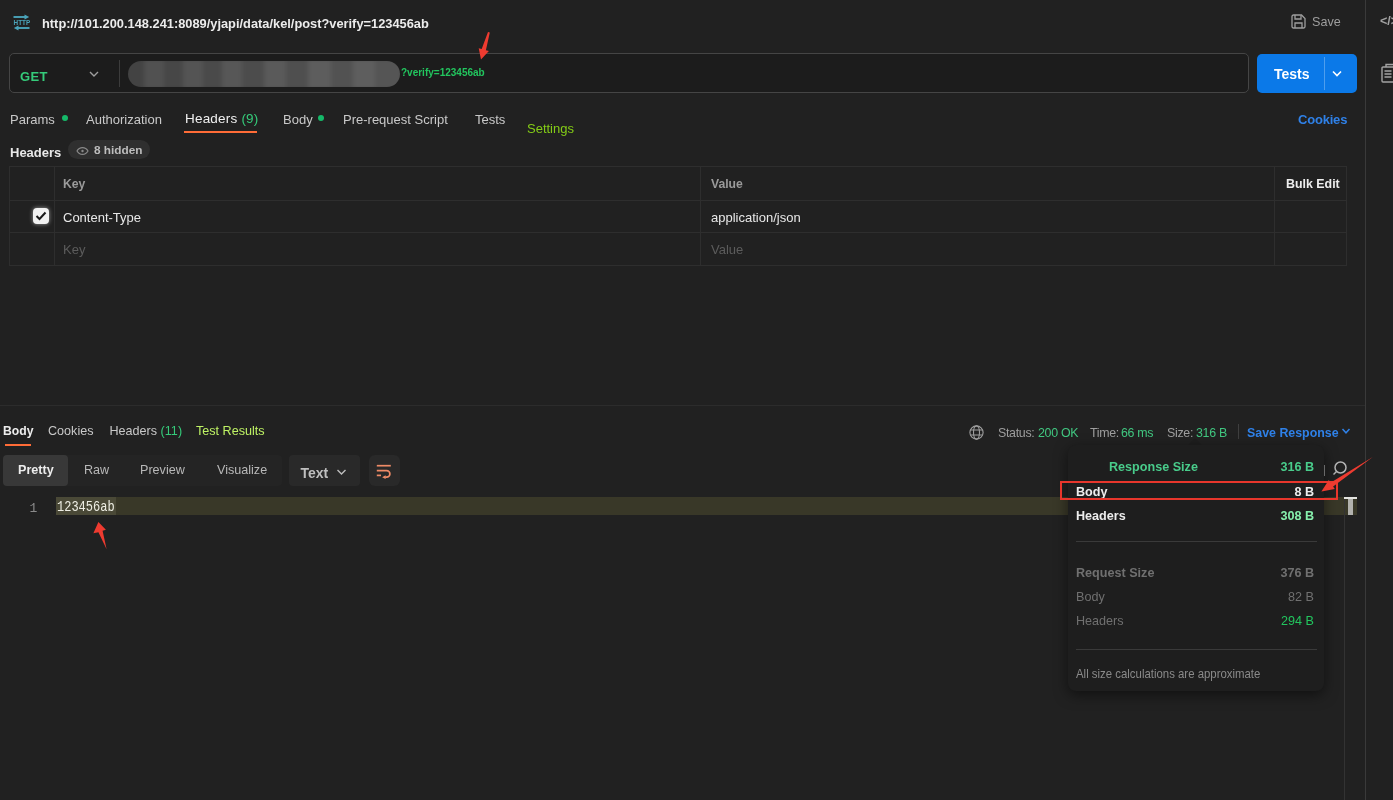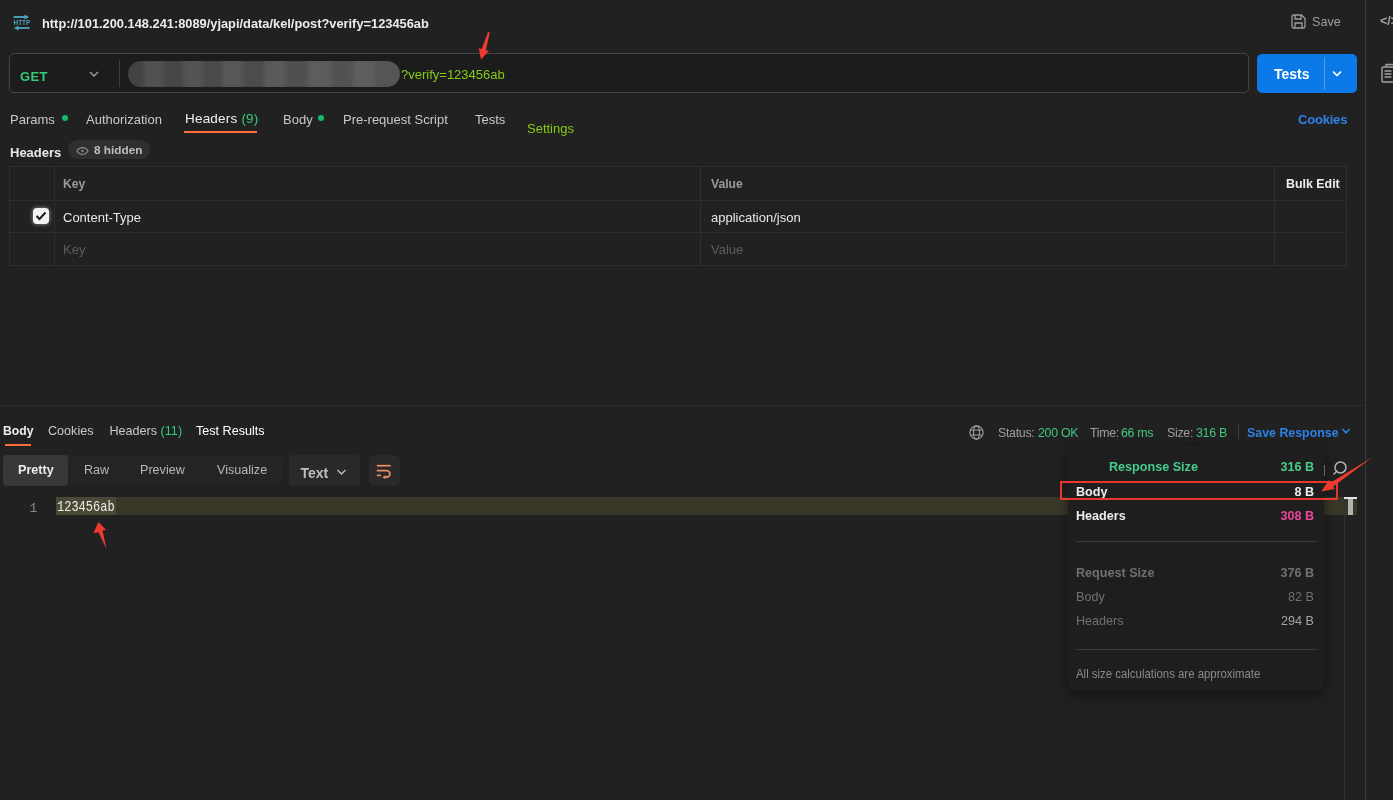--- a/index.html
+++ b/index.html
@@ -44,21 +44,21 @@
 
   <div class="abs" style="left:9px;top:53px;width:1240px;height:40px;background:#1c1c1c;border:1px solid #454545;border-radius:5px;box-sizing:border-box;"></div>
   <div class="abs txt" style="left:20px;top:68.5px;font-size:13px;font-weight:bold;color:#35cb7a;letter-spacing:.3px;">GET</div>
   <svg class="abs" style="left:88px;top:70px;" width="12" height="8" viewBox="0 0 12 8" fill="none" stroke="#9e9e9e" stroke-width="1.4">
       <path d="M2 2 L6 6 L10 2"></path>
     </svg>
   <div class="abs" style="left:119px;top:60px;width:1px;height:27px;background:#3c3c3c;"></div>
   <div class="abs" style="left:128px;top:61px;width:272px;height:26px;border-radius:13px;overflow:hidden;">
     <div style="position:absolute;inset:-3px;filter:blur(2px);background:linear-gradient(90deg,#434343 0%,#434343 7%,#515151 7%,#515151 14%,#474747 14%,#474747 21%,#545454 21%,#545454 28%,#4a4a4a 28%,#4a4a4a 35%,#575757 35%,#575757 42%,#4c4c4c 42%,#4c4c4c 50%,#5a5a5a 50%,#5a5a5a 58%,#4f4f4f 58%,#4f4f4f 66%,#5d5d5d 66%,#5d5d5d 74%,#525252 74%,#525252 82%,#5e5e5e 82%,#5e5e5e 90%,#555555 90%,#555555 100%);"></div>
   </div>
-  <div class="abs txt" style="left:401px;top:66.5px;font-size:13px;color:#84cc16;">?verify=123456ab</div>
+  <div class="abs txt" style="left:401px;top:66.5px;font-size:10px;color:#22c55e;font-weight:bold;">?verify=123456ab</div>
 
   <div class="abs" style="left:1257px;top:54px;width:100px;height:39px;background:#0b79e8;border-radius:5px;"></div>
   <div class="abs txt" style="left:1274px;top:66px;font-size:14px;font-weight:bold;color:#fff;">Tests</div>
   <div class="abs" style="left:1324px;top:57px;width:1px;height:33px;background:rgba(255,255,255,.28);"></div>
   <svg class="abs" style="left:1331px;top:70px;" width="12" height="8" viewBox="0 0 12 8" fill="none" stroke="#fff" stroke-width="1.6">
       <path d="M2 1.5 L6 5.5 L10 1.5"></path>
     </svg>
 
   <div class="abs txt" style="left:10px;top:112px;font-size:13px;color:#c9c9c9;">Params</div>
   <div class="abs" style="left:62px;top:115px;width:6px;height:6px;border-radius:3px;background:#15b969;"></div>
@@ -102,21 +102,21 @@
 
   <div class="abs txt" style="left:63px;top:242px;font-size:13px;color:#5c5c5c;">Key</div>
   <div class="abs txt" style="left:711px;top:242px;font-size:13px;color:#5c5c5c;">Value</div>
 
   <div class="abs" style="left:0;top:405px;width:1365px;height:1px;background:#2c2c2c;"></div>
 
   <div class="abs txt" style="left:3px;top:424px;font-size:12.2px;font-weight:bold;color:#ededed;">Body</div>
   <div class="abs" style="left:5px;top:444px;width:26px;height:2px;background:#ff6c37;"></div>
   <div class="abs txt" style="left:48px;top:424px;font-size:12.6px;color:#c9c9c9;">Cookies</div>
   <div class="abs txt" style="left:109.5px;top:424px;font-size:12.6px;color:#c9c9c9;text-align:right;">Headers <span style="color:#35cb7a;">(11)</span></div>
-  <div class="abs txt" style="left:196px;top:424px;font-size:12.6px;color:#ffffff;">Test Results</div>
+  <div class="abs txt" style="left:196px;top:424px;font-size:12.6px;color:#bef264;">Test Results</div>
 
   <svg class="abs" style="left:968.5px;top:425px;" width="15" height="15" viewBox="0 0 15 15" fill="none" stroke="#9e9e9e" stroke-width="1.1">
     <circle cx="7.5" cy="7.5" r="6.6"></circle>
     <ellipse cx="7.5" cy="7.5" rx="3" ry="6.6"></ellipse>
     <path d="M1.6 5 H13.4 M1.6 10 H13.4"></path>
   </svg>
   <div class="abs txt" style="left:998px;top:426px;font-size:12.4px;color:#9e9e9e;letter-spacing:-.3px;">Status:</div>
   <div class="abs txt" style="left:1038px;top:426px;font-size:12.4px;color:#41c780;letter-spacing:-.3px;text-align:center;">200 OK</div>
   <div class="abs txt" style="left:1090px;top:426px;font-size:12.4px;color:#9e9e9e;letter-spacing:-.3px;">Time:</div>
   <div class="abs txt" style="left:1121px;top:426px;font-size:12.4px;color:#41c780;letter-spacing:-.3px;">66 ms</div>
@@ -165,28 +165,28 @@
     <path d="M5.5 11.5 L2.5 14.5"></path>
   </svg>
 
   <div class="abs" style="left:1187px;top:438px;width:0;height:0;border-left:8px solid transparent;border-right:8px solid transparent;border-bottom:8px solid #1e1e1e;"></div>
   <div class="abs" style="left:1068px;top:445px;width:256px;height:246px;background:#1e1e1e;border-radius:8px;box-shadow:0 4px 14px rgba(0,0,0,.5);"></div>
   <div class="abs txt" style="left:1076px;top:459.5px;font-size:12.6px;font-weight:bold;color:#49cc8b;padding-left:33px;">Response Size</div>
   <div class="abs txt" style="right:79px;top:459.5px;font-size:12.6px;font-weight:bold;color:#49cc8b;">316 B</div>
   <div class="abs txt" style="left:1076px;top:485px;font-size:12.6px;font-weight:bold;color:#ededed;">Body</div>
   <div class="abs txt" style="right:79px;top:485px;font-size:12.6px;font-weight:bold;color:#ededed;">8 B</div>
   <div class="abs txt" style="left:1076px;top:509px;font-size:12.6px;font-weight:bold;color:#ededed;">Headers</div>
-  <div class="abs txt" style="right:79px;top:509px;font-size:12.6px;font-weight:bold;color:#ec4899;">308 B</div>
+  <div class="abs txt" style="right:79px;top:509px;font-size:12.6px;font-weight:bold;color:#86efac;">308 B</div>
   <div class="abs" style="left:1076px;top:541px;width:241px;height:1px;background:#3a3a3a;"></div>
   <div class="abs txt" style="left:1076px;top:566px;font-size:12.6px;font-weight:bold;color:#707070;">Request Size</div>
   <div class="abs txt" style="right:79px;top:566px;font-size:12.6px;font-weight:bold;color:#707070;">376 B</div>
   <div class="abs txt" style="left:1076px;top:590px;font-size:12.6px;color:#707070;">Body</div>
   <div class="abs txt" style="right:79px;top:590px;font-size:12.6px;color:#707070;">82 B</div>
   <div class="abs txt" style="left:1076px;top:614px;font-size:12.6px;color:#707070;">Headers</div>
-  <div class="abs txt" style="right:79px;top:614px;font-size:12.6px;color:#a3a3a3;text-align:right;">294 B</div>
+  <div class="abs txt" style="right:79px;top:614px;font-size:12.6px;color:#22c55e;text-align:right;">294 B</div>
   <div class="abs" style="left:1076px;top:649px;width:241px;height:1px;background:#3a3a3a;"></div>
   <div class="abs txt" style="left:1076px;top:667px;font-size:12.4px;color:#8a8a8a;transform:scaleX(0.92);transform-origin:0 0;">All size calculations are approximate</div>
 
   <div class="abs" style="left:1060px;top:481px;width:277.5px;height:19px;border:2px solid #e8362c;box-sizing:border-box;z-index:55;"></div>
 
   <svg class="abs" style="left:1316px;top:452px;z-index:60;" width="62" height="45" viewBox="0 0 62 45">
     <path d="M56.8 5.0 L14.5 30.7 L12.8 28.1 L5.4 39.6 L18.8 37.1 L17.1 34.5 Z" fill="#ee3b30"></path>
   </svg>
 
 </div>

